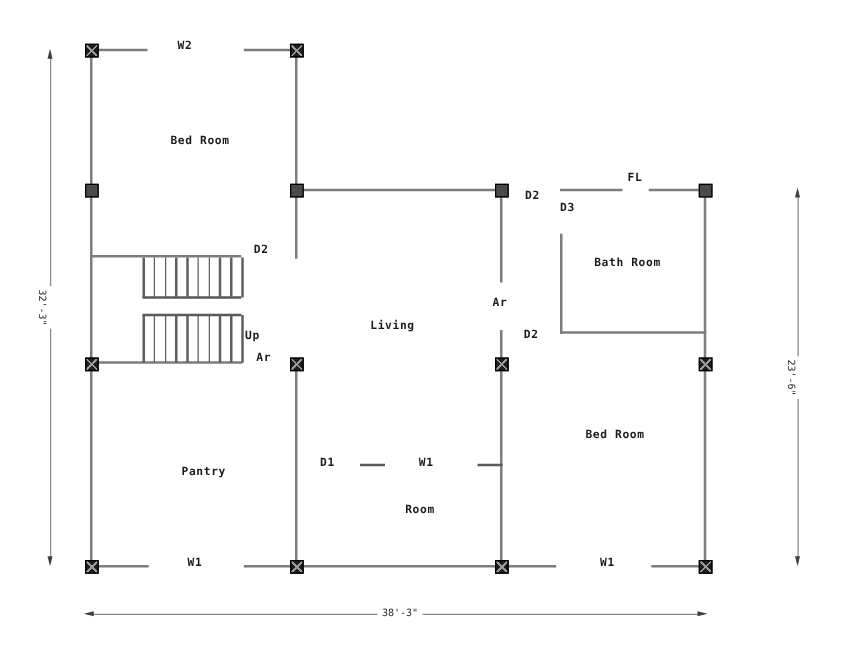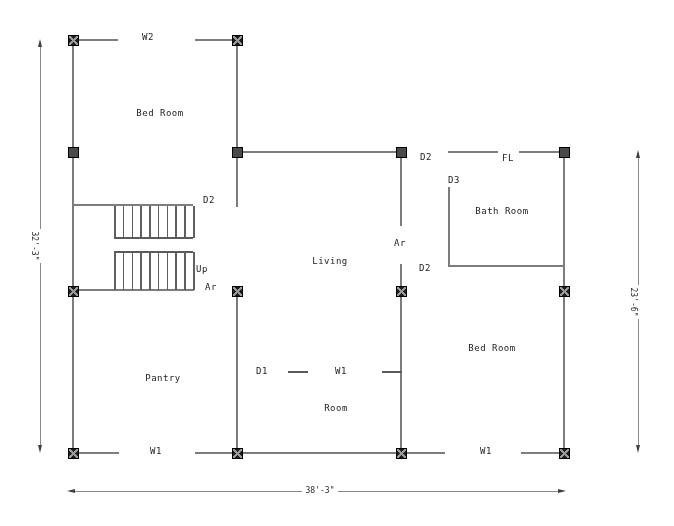--- a/index.html
+++ b/index.html
@@ -13,21 +13,21 @@
   .col{position:absolute;width:11px;height:11px;box-sizing:border-box;border:1.5px solid #000;}
   .col.solid{background:#4a4a4a;}
   .col.xmark{
     background:
       linear-gradient(45deg, transparent 44%, #9a9a9a 44%, #9a9a9a 56%, transparent 56%),
       linear-gradient(-45deg, transparent 44%, #9a9a9a 44%, #9a9a9a 56%, transparent 56%),
       #1e1e1e;
   }
   .lbl{
     position:absolute;transform:translate(-50%,-50%);
-    font-size:9px;color:#1b1b1b;white-space:nowrap;letter-spacing:0.5px;
+    font-size:9px;color:#1b1b1b;white-space:nowrap;letter-spacing:0.5px;font-weight:bold;
   }
   .dimline{position:absolute;background:#8a8a8a;}
   .dimtext{
     position:absolute;transform:translate(-50%,-50%);
     font-size:8px;color:#2a2a2a;white-space:nowrap;letter-spacing:0px;
   }
   .dimtext.vert{transform:translate(-50%,-50%) rotate(90deg);}
   .dimtext.horiz{background:#ffffff;padding:0 2px;}
   .arrow{position:absolute;width:0;height:0;}
   .arrow.up{border-left:2.5px solid transparent;border-right:2.5px solid transparent;border-bottom:8px solid #3f3f3f;}
@@ -93,32 +93,32 @@
     <div class="col xmark" style="left: 558.5px; top: 285.5px;"></div>
     <div class="col xmark" style="left: 67.5px; top: 447.5px;"></div>
     <div class="col xmark" style="left: 231.5px; top: 447.5px;"></div>
     <div class="col xmark" style="left: 395.5px; top: 447.5px;"></div>
     <div class="col xmark" style="left: 558.5px; top: 447.5px;"></div>
     <div class="col solid" style="left: 67.5px; top: 146.5px;"></div>
     <div class="col solid" style="left: 231.5px; top: 146.5px;"></div>
     <div class="col solid" style="left: 395.5px; top: 146.5px;"></div>
     <div class="col solid" style="left: 558.5px; top: 146.5px;"></div>
     <div class="lbl" style="left: 160px; top: 113px;">Bed Room</div>
-    <div class="lbl" style="left: 330px; top: 261px;">Living</div>
+    <div class="lbl" style="left: 314px; top: 261px;">Living</div>
     <div class="lbl" style="left: 502px; top: 211px;">Bath Room</div>
     <div class="lbl" style="left: 163px; top: 378px;">Pantry</div>
     <div class="lbl" style="left: 336px; top: 408px;">Room</div>
     <div class="lbl" style="left: 492px; top: 348px;">Bed Room</div>
     <div class="lbl" style="left: 148px; top: 37px;">W2</div>
     <div class="lbl" style="left: 209px; top: 200px;">D2</div>
     <div class="lbl" style="left: 202px; top: 269px;">Up</div>
     <div class="lbl" style="left: 211px; top: 287px;">Ar</div>
     <div class="lbl" style="left: 426px; top: 157px;">D2</div>
-    <div class="lbl" style="left: 454px; top: 180px;">D3</div>
-    <div class="lbl" style="left: 508px; top: 158px;">FL</div>
+    <div class="lbl" style="left: 454px; top: 167px;">D3</div>
+    <div class="lbl" style="left: 508px; top: 143px;">FL</div>
     <div class="lbl" style="left: 400px; top: 243px;">Ar</div>
     <div class="lbl" style="left: 425px; top: 268px;">D2</div>
     <div class="lbl" style="left: 262px; top: 371px;">D1</div>
     <div class="lbl" style="left: 341px; top: 371px;">W1</div>
     <div class="lbl" style="left: 156px; top: 451px;">W1</div>
     <div class="lbl" style="left: 486px; top: 451px;">W1</div>
     <div class="dimline" style="left: 40px; top: 42px; width: 1px; height: 187px;"></div>
     <div class="dimline" style="left: 40px; top: 263px; width: 1px; height: 187px;"></div>
     <div class="arrow up" style="left: 38px; top: 39px;"></div>
     <div class="arrow down" style="left: 38px; top: 445px;"></div>

